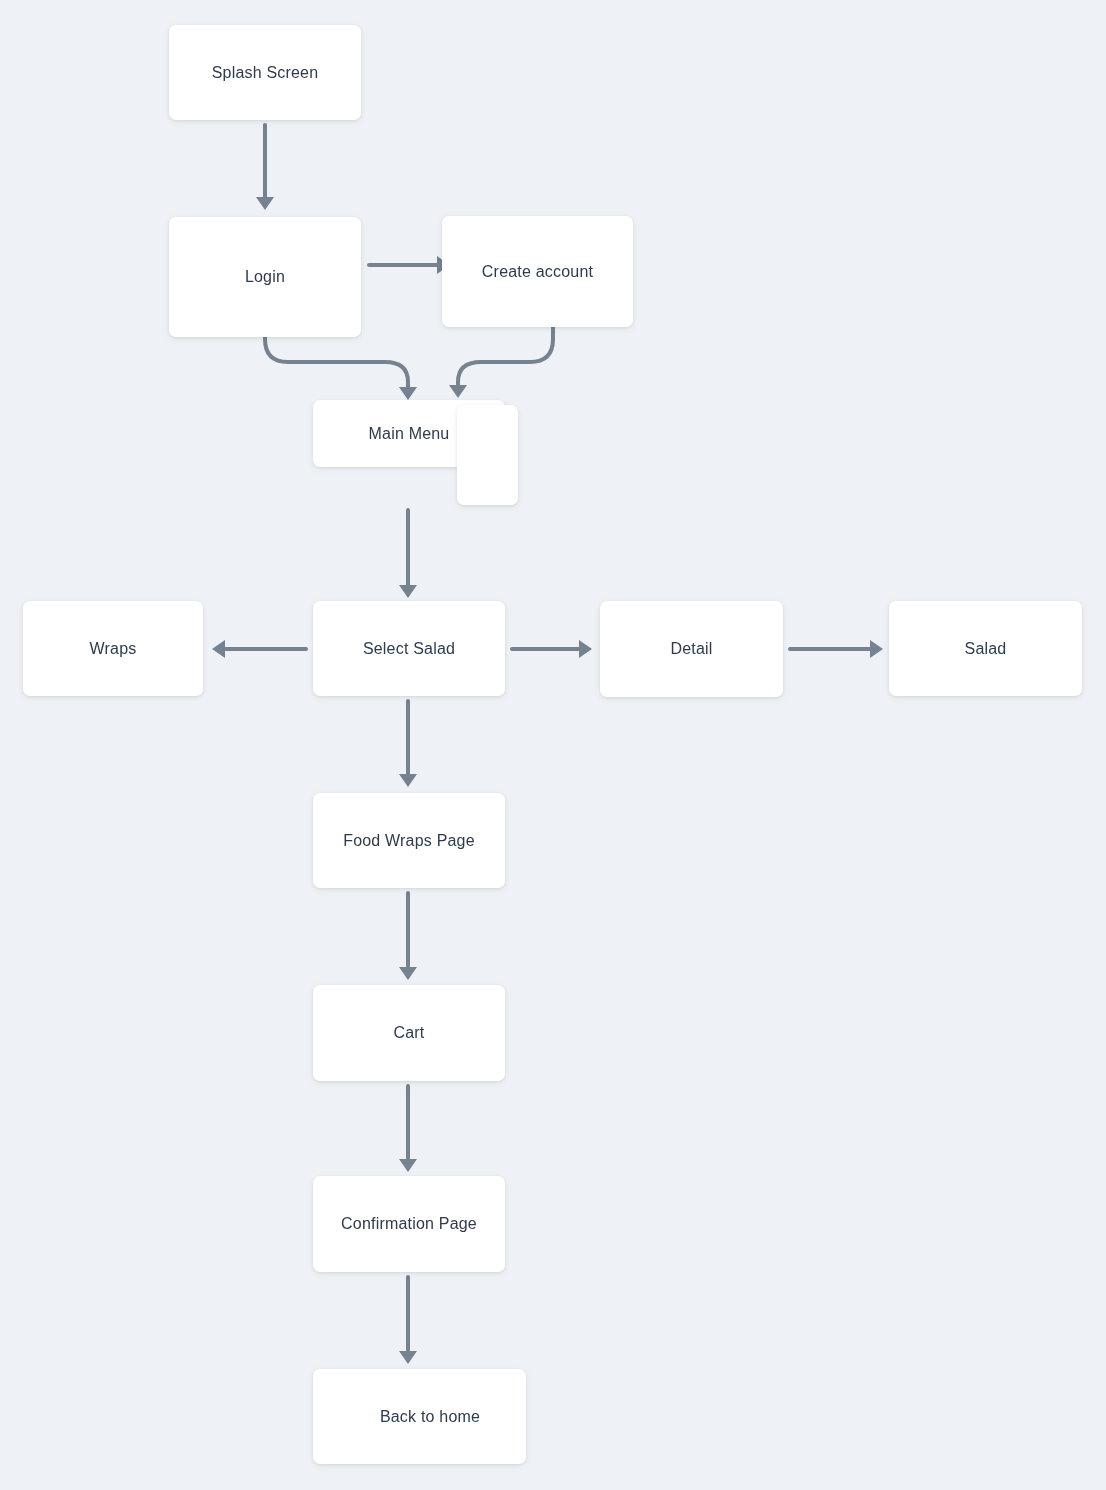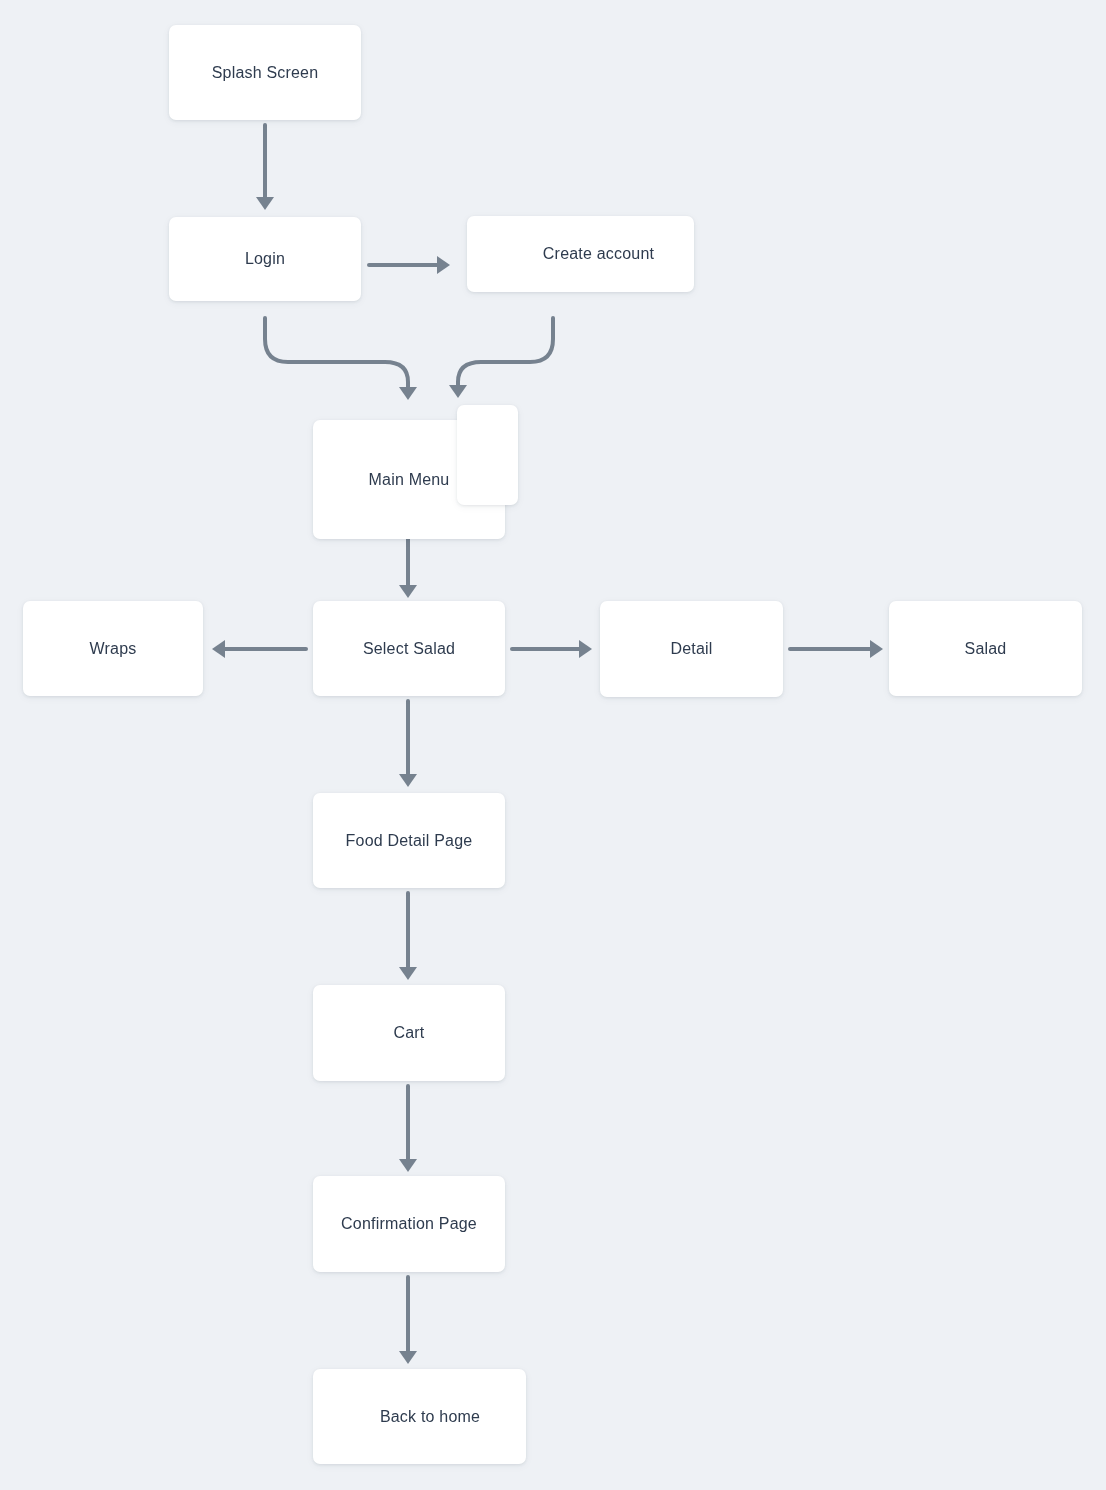--- a/index.html
+++ b/index.html
@@ -63,29 +63,29 @@
     <path class="edge" marker-end="url(#arrow)" d="M408,701 V777"></path>
     <path class="edge" marker-end="url(#arrow)" d="M408,893 V970"></path>
     <path class="edge" marker-end="url(#arrow)" d="M408,1086 V1162"></path>
     <path class="edge" marker-end="url(#arrow)" d="M408,1277 V1354"></path>
   </svg>
 
   <div class="node" style="left:169px; top:25px; width:192px; height:95px;">
     <span class="node-label">Splash Screen</span>
   </div>
 
-  <div class="node" style="left:169px; top:217px; width:192px; height:84px;">
+  <div class="node" style="left:169px; top:217px; width:192px; height:120px;">
     <span class="node-label">Login</span>
   </div>
 
-  <div class="node" style="left:467px; top:216px; width:191px; height:76px;padding-left:36px;">
+  <div class="node" style="left:442px; top:216px; width:191px; height:111px;">
     <span class="node-label">Create account</span>
   </div>
 
-  <div class="node" style="left:313px; top:420px; width:192px; height:119px;">
+  <div class="node" style="left:313px; top:400px; width:192px; height:67px;">
     <span class="node-label">Main Menu</span>
   </div>
 
   <div class="node" style="left:457px; top:405px; width:61px; height:100px;"></div>
 
   <div class="node" style="left:313px; top:601px; width:192px; height:95px;">
     <span class="node-label">Select Salad</span>
   </div>
 
   <div class="node" style="left:23px; top:601px; width:180px; height:95px;">
@@ -94,21 +94,21 @@
 
   <div class="node" style="left:600px; top:601px; width:183px; height:96px;">
     <span class="node-label">Detail</span>
   </div>
 
   <div class="node" style="left:889px; top:601px; width:193px; height:95px;">
     <span class="node-label">Salad</span>
   </div>
 
   <div class="node" style="left:313px; top:793px; width:192px; height:95px;">
-    <span class="node-label">Food Detail Page</span>
+    <span class="node-label">Food Wraps Page</span>
   </div>
 
   <div class="node" style="left:313px; top:1176px; width:192px; height:96px;">
     <span class="node-label">Confirmation Page</span>
   </div>
 
   <div class="node" style="left:313px; top:985px; width:192px; height:96px;">
     <span class="node-label">Cart</span>
   </div>
 

